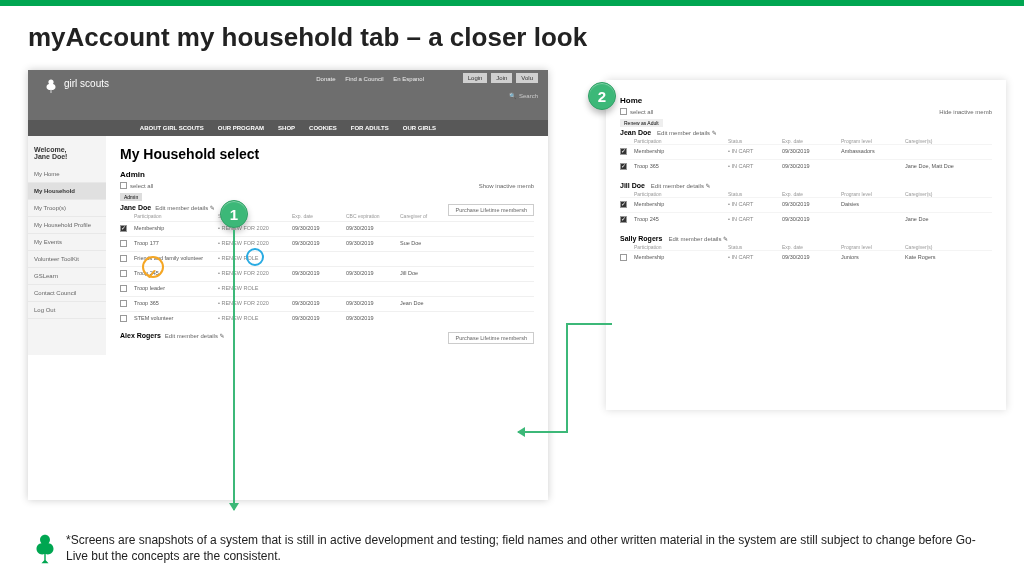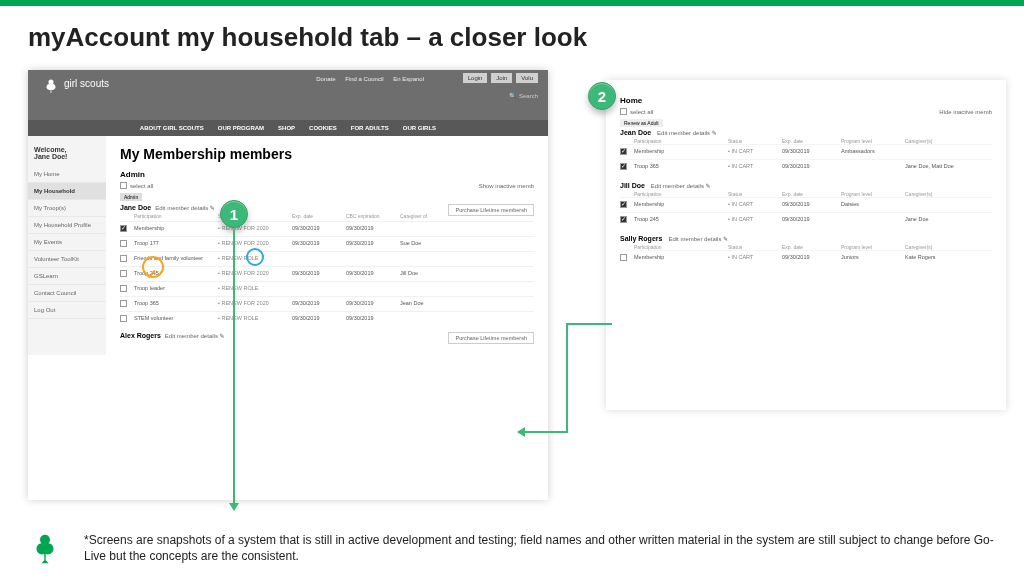--- a/index.html
+++ b/index.html
@@ -76,21 +76,21 @@
   
   
   .arrow-v { position: absolute; left: 205px; top: 160px; width: 2px; height: 280px; background: #3cb878; }
   .arrow-v::after { content: ""; position: absolute; bottom: -6px; left: -4px; border: 5px solid transparent; border-top: 8px solid #3cb878; }
   .arrow-h { position: absolute; left: 538px; top: 253px; height: 2px; width: 46px; background: #3cb878; }
   .arrow-h-v { position: absolute; left: 538px; top: 253px; width: 2px; height: 110px; background: #3cb878; }
   .arrow-h-b { position: absolute; left: 490px; top: 361px; width: 50px; height: 2px; background: #3cb878; }
   .arrow-h-b::before { content:""; position:absolute; left:-6px; top:-4px; border:5px solid transparent; border-right:8px solid #3cb878; }
   
   
-  .footer { position: absolute; bottom: 10px; left: 28px; right: 28px; display: flex; align-items: flex-start; gap: 22px; }
+  .footer { position: absolute; bottom: 10px; left: 28px; right: 28px; display: flex; align-items: flex-start; gap: 4px; }
   .trefoil { width: 34px; height: 34px; flex-shrink: 0; }
   .footnote { font-size: 12px; color: #222; line-height: 1.35; }
 </style>
 </head>
 <body>
 
 <div class="top-bar"></div>
 <h1 class="slide-title">myAccount my household tab – a closer look</h1>
 
 <div class="content">
@@ -133,21 +133,21 @@
             <div class="sb-item">My Troop(s)</div>
             <div class="sb-item">My Household Profile</div>
             <div class="sb-item">My Events</div>
             <div class="sb-item">Volunteer ToolKit</div>
             <div class="sb-item">GSLearn</div>
             <div class="sb-item">Contact Council</div>
             <div class="sb-item">Log Out</div>
           </div>
       </div>
       <div class="gs-main">
-        <div class="page-h">My Membership members</div>
+        <div class="page-h">My Household select</div>
         <div class="section-h">Admin</div>
         <div class="sel-row">
           <span class="cb"></span>
           <span>select all</span>
           <span class="spacer"></span>
           <span>Show inactive memb</span>
         </div>
         <div id="adults-list">
             <div class="member"><span class="admin-tag">Admin</span><br><span class="member-name">Jane Doe</span><span class="edit-link">Edit member details <span class="pencil">✎</span></span><button class="purchase-btn">Purchase Lifetime membersh</button><div class="col-headers">
                 <span></span>

